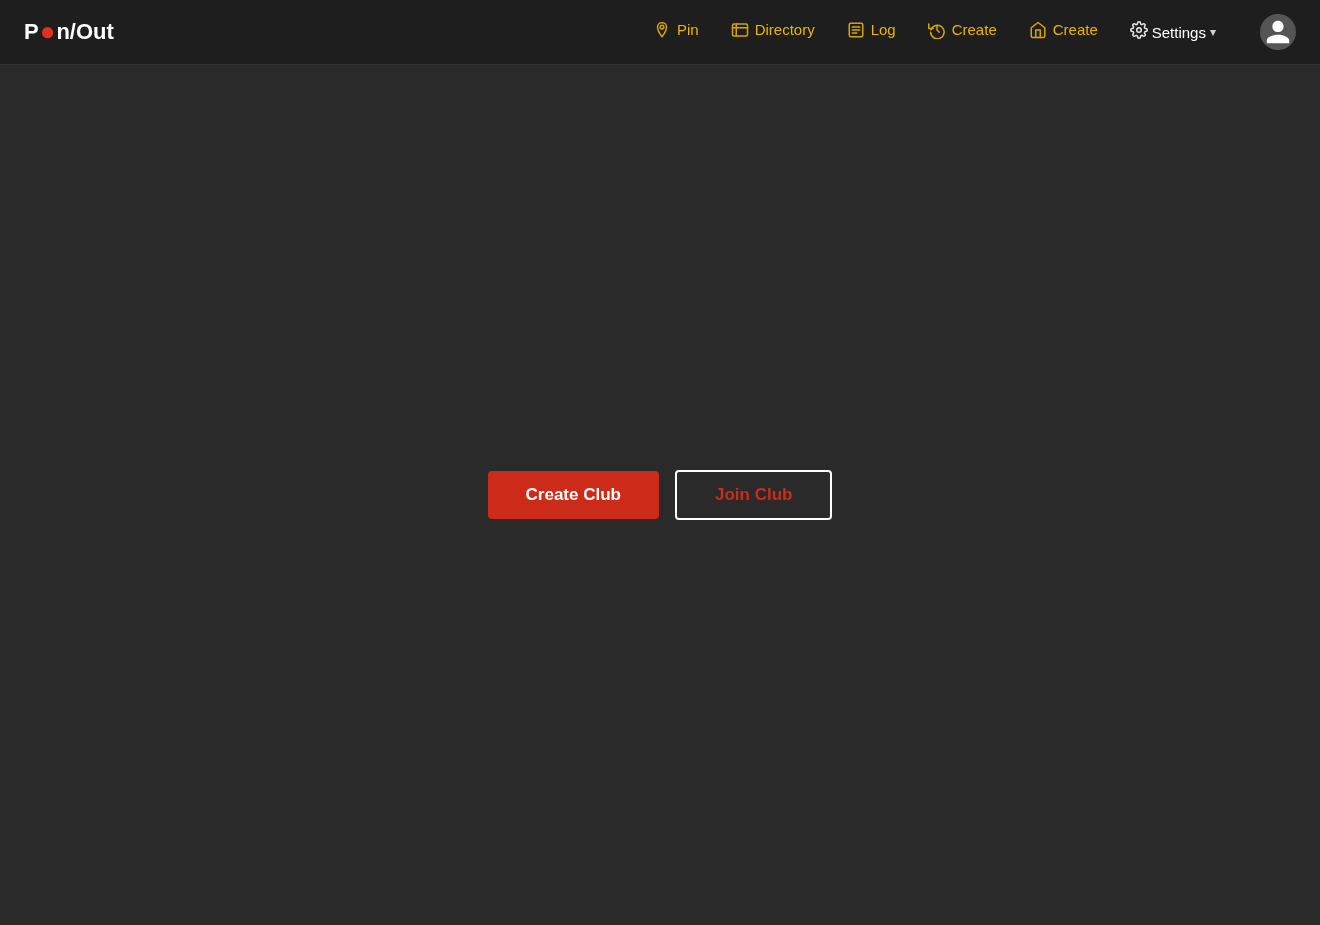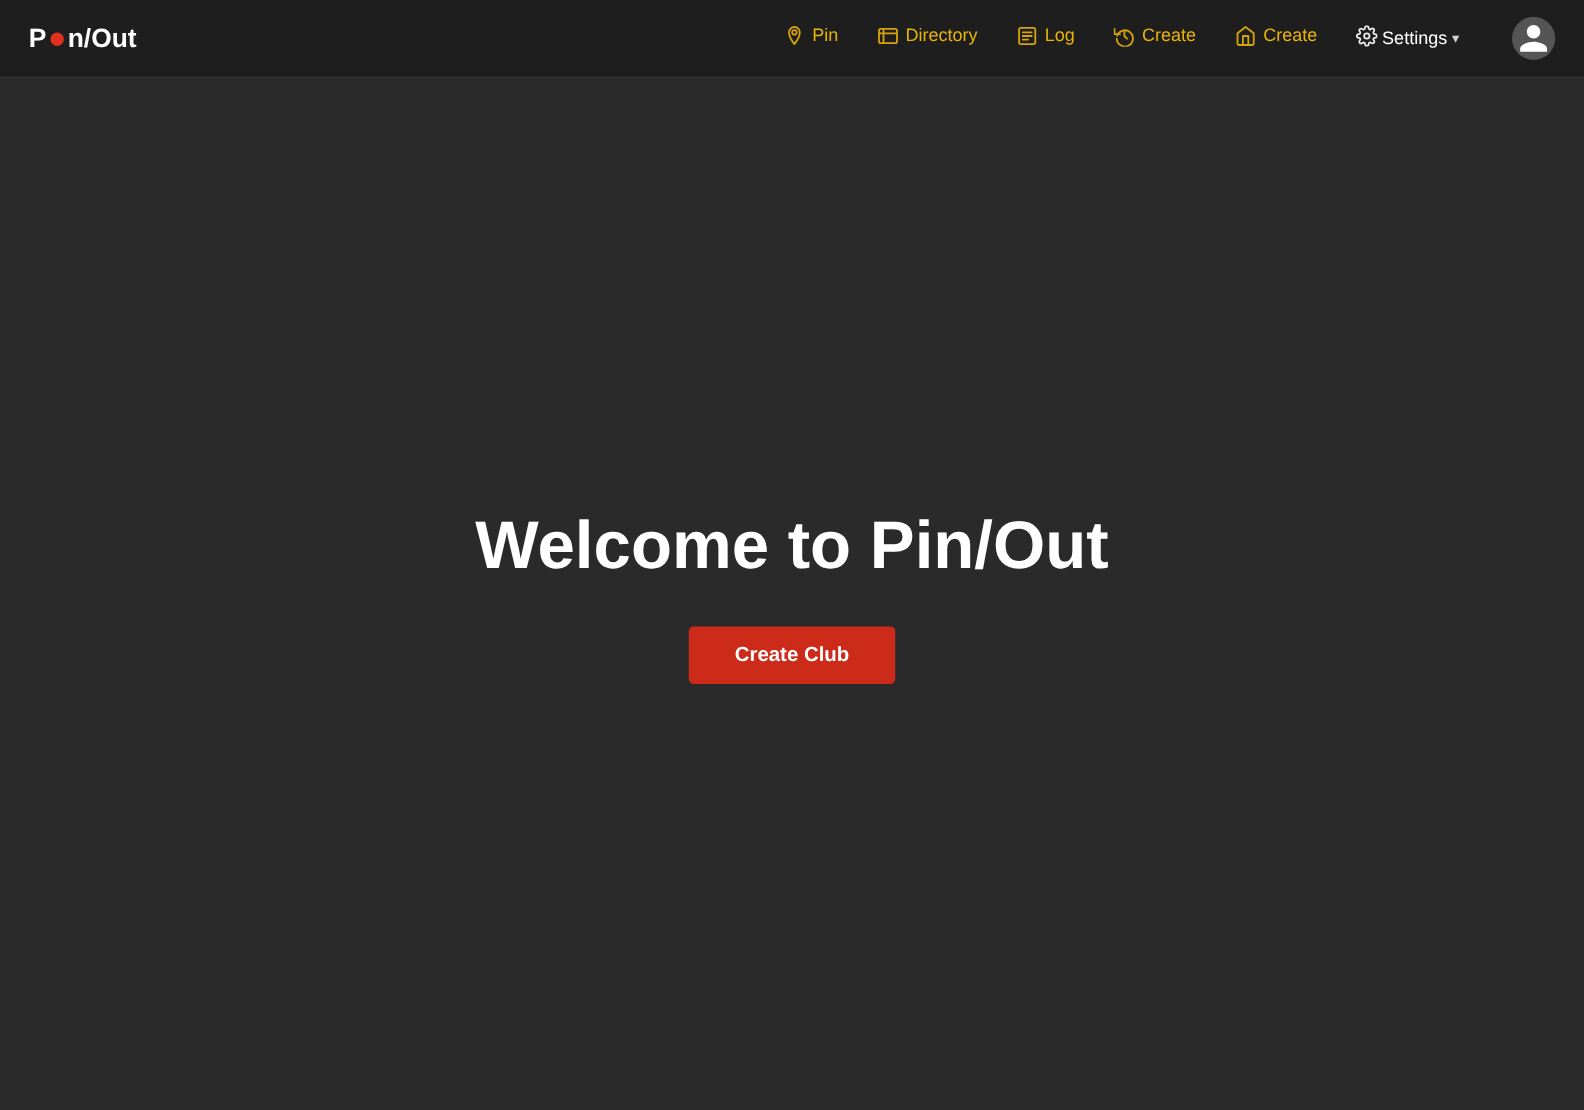--- a/index.html
+++ b/index.html
@@ -231,17 +231,17 @@
   </div>
 
   <div class="nav-avatar">
     <svg width="28" height="28" viewBox="0 0 24 24" fill="white">
       <path d="M12 12c2.7 0 4.8-2.1 4.8-4.8S14.7 2.4 12 2.4 7.2 4.5 7.2 7.2 9.3 12 12 12zm0 2.4c-3.2 0-9.6 1.6-9.6 4.8v2.4h19.2v-2.4c0-3.2-6.4-4.8-9.6-4.8z"></path>
     </svg>
   </div>
 </nav>
 
 <main class="main-content">
-  <h1 class="welcome-title">Welcome to Pin/Out</h1>
   <div class="cta-buttons">
     <button class="btn-create">Create Club</button>
+    <button class="btn-join">Join Club</button>
   </div>
 </main>
 
 </body></html>

